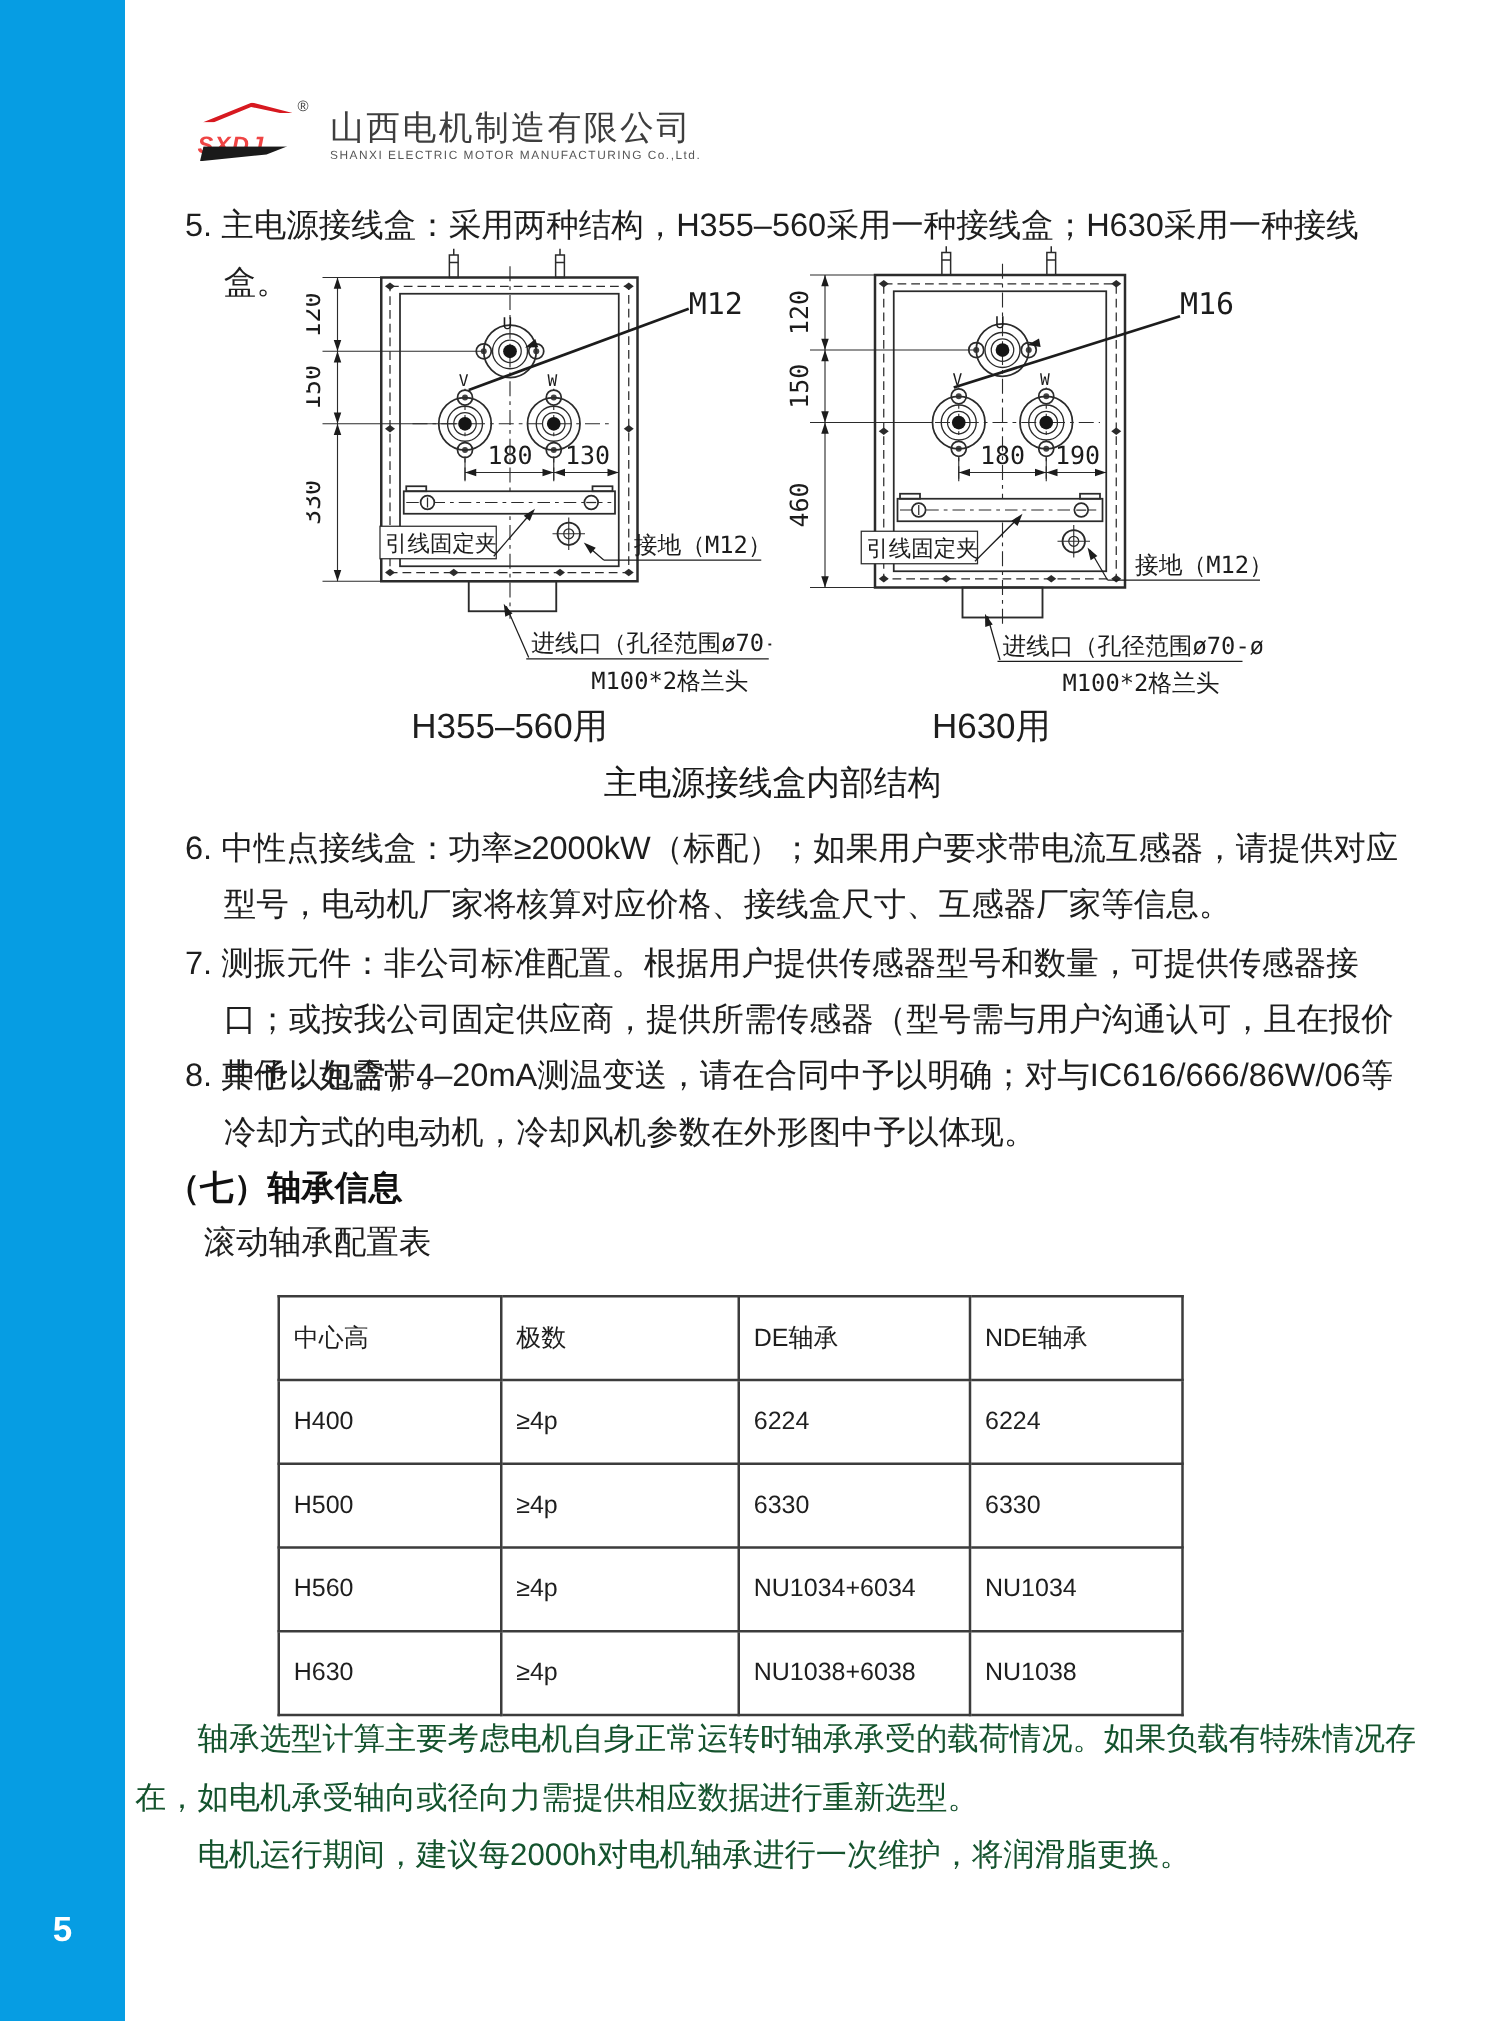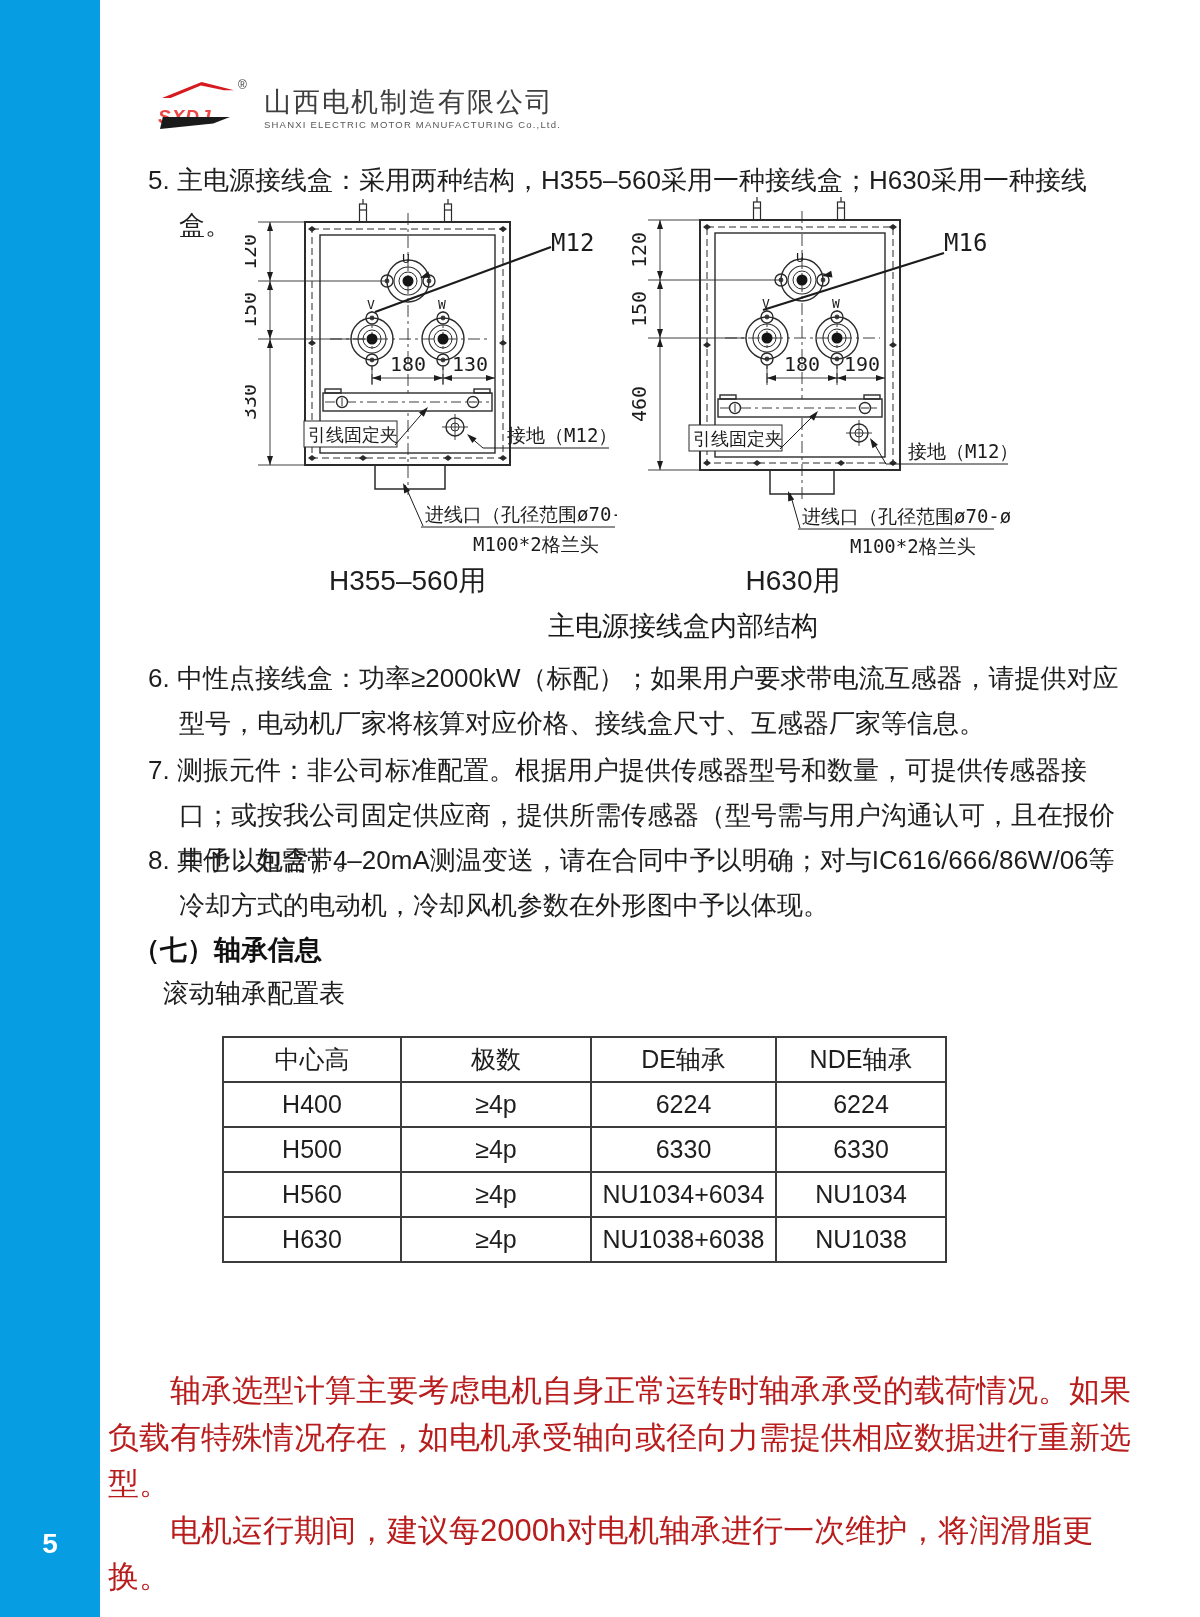--- a/index.html
+++ b/index.html
@@ -23,24 +23,24 @@
   .co-en{font-size:9.5px;color:#575757;letter-spacing:1.2px;margin-top:3px;}
   
   .bodytext{position:absolute;font-size:26px;line-height:45px;color:#1e1e1e;}
   .hang{padding-left:31px;text-indent:-31px;}
   .caption-small{position:absolute;font-size:28px;color:#1e1e1e;}
   .fig-caption{position:absolute;font-size:27px;color:#1a1a1a;}
   .sec-head{position:absolute;font-size:27px;font-weight:bold;color:#111;}
   .tbl-label{position:absolute;font-size:26px;color:#1e1e1e;}
   
   table.bearing{position:absolute;left:222px;top:1036px;border-collapse:collapse;table-layout:fixed;}
-  table.bearing td,table.bearing th{border:2px solid #3c3c3c;text-align:center;font-weight:normal;
-        font-size:25px;color:#1e1e1e;height:43px;padding:0;}
+  table.bearing td,table.bearing th{border:2px solid #3c3c3c;text-align:left;font-weight:normal;
+        font-size:20px;color:#1e1e1e;height:43px;padding:11px;}
   
-  .notes{position:absolute;left:108px;top:1368px;width:1035px;font-size:31px;line-height:46.5px;color:#b91c1c;}
+  .notes{position:absolute;left:108px;top:1368px;width:1035px;font-size:25px;line-height:46.5px;color:#14532d;}
   .notes p{margin:0;text-indent:2em;}
   
   svg text{font-family:"DejaVu Sans Mono",monospace;fill:#1c1c1c;}
   svg .cad{stroke:#2b2b2b;fill:none;}
 </style>
 </head>
 <body>
 
 <div class="page">
   <div class="sidebar"></div>
@@ -340,21 +340,21 @@
       <line x1="172" y1="298" x2="182" y2="333" stroke="#1c1c1c" stroke-width="1"></line>
       <polygon points="170,296 176.2,304.5 170.2,306.5" fill="#1c1c1c"></polygon>
       <line x1="180" y1="334" x2="376" y2="334" stroke="#1c1c1c" stroke-width="1"></line>
     </g>
     <text x="184" y="328" font-size="19">进线口（孔径范围ø70-ø78）</text>
     <text x="232" y="358" font-size="19">M100*2格兰头</text>
   </svg>
 
   <div class="caption-small" style="left:329px;top:562px;width:200px;text-align:left;">H355–560用</div>
   <div class="caption-small" style="left:693px;top:562px;width:200px;text-align:center;">H630用</div>
-  <div class="fig-caption" style="left:418px;top:608px;width:400px;text-align:right;">主电源接线盒内部结构</div>
+  <div class="fig-caption" style="left:418px;top:608px;width:400px;text-align:center;">主电源接线盒内部结构</div>
 
   <div class="bodytext hang" style="left:148px;top:656px;width:952px;">6. 中性点接线盒：功率≥2000kW（标配）；如果用户要求带电流互感器，请提供对应型号，电动机厂家将核算对应价格、接线盒尺寸、互感器厂家等信息。</div>
   <div class="bodytext hang" style="left:148px;top:748px;width:952px;">7. 测振元件：非公司标准配置。根据用户提供传感器型号和数量，可提供传感器接口；或按我公司固定供应商，提供所需传感器（型号需与用户沟通认可，且在报价中予以包含）。</div>
   <div class="bodytext hang" style="left:148px;top:838px;width:952px;">8. 其他：如需带4–20mA测温变送，请在合同中予以明确；对与IC616/666/86W/06等冷却方式的电动机，冷却风机参数在外形图中予以体现。</div>
 
   <div class="sec-head" style="left:133px;top:932px;">（七）轴承信息</div>
   <div class="tbl-label" style="left:163px;top:976px;">滚动轴承配置表</div>
 
   <table class="bearing">
     <colgroup>

